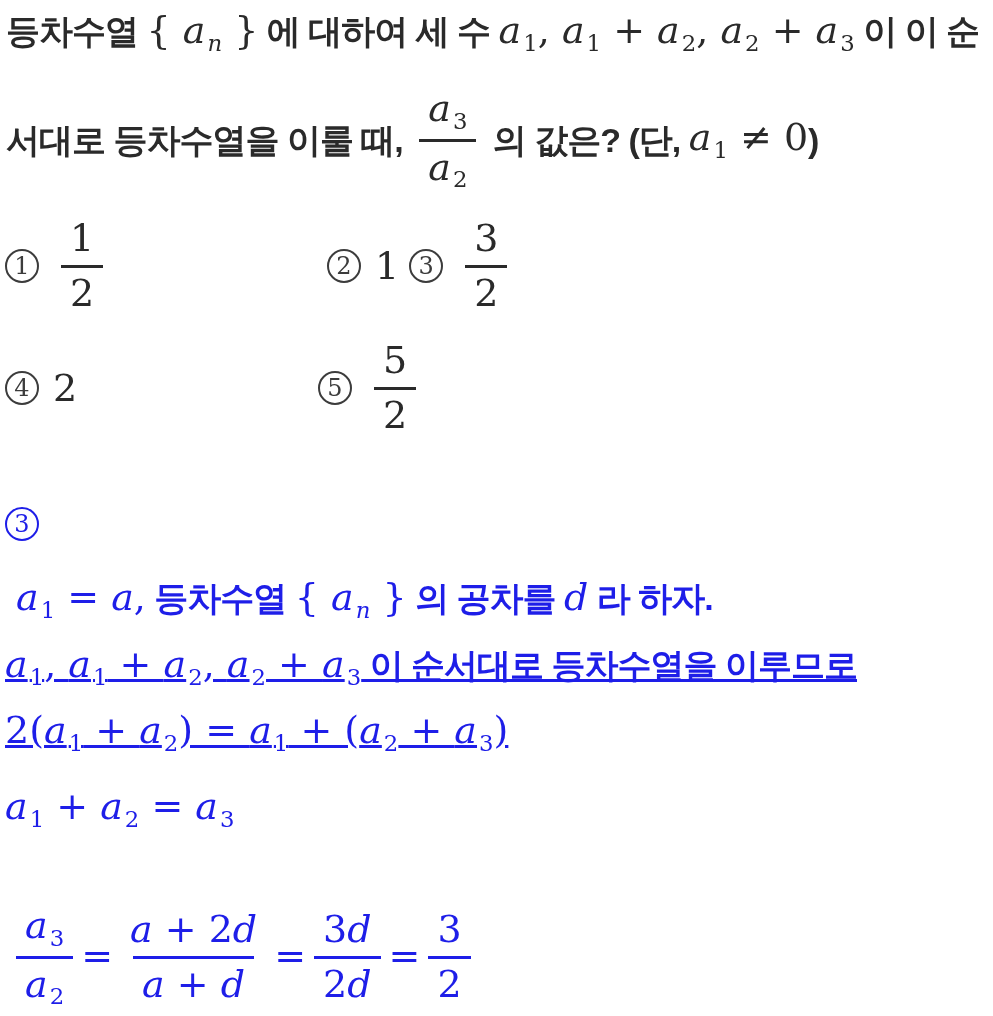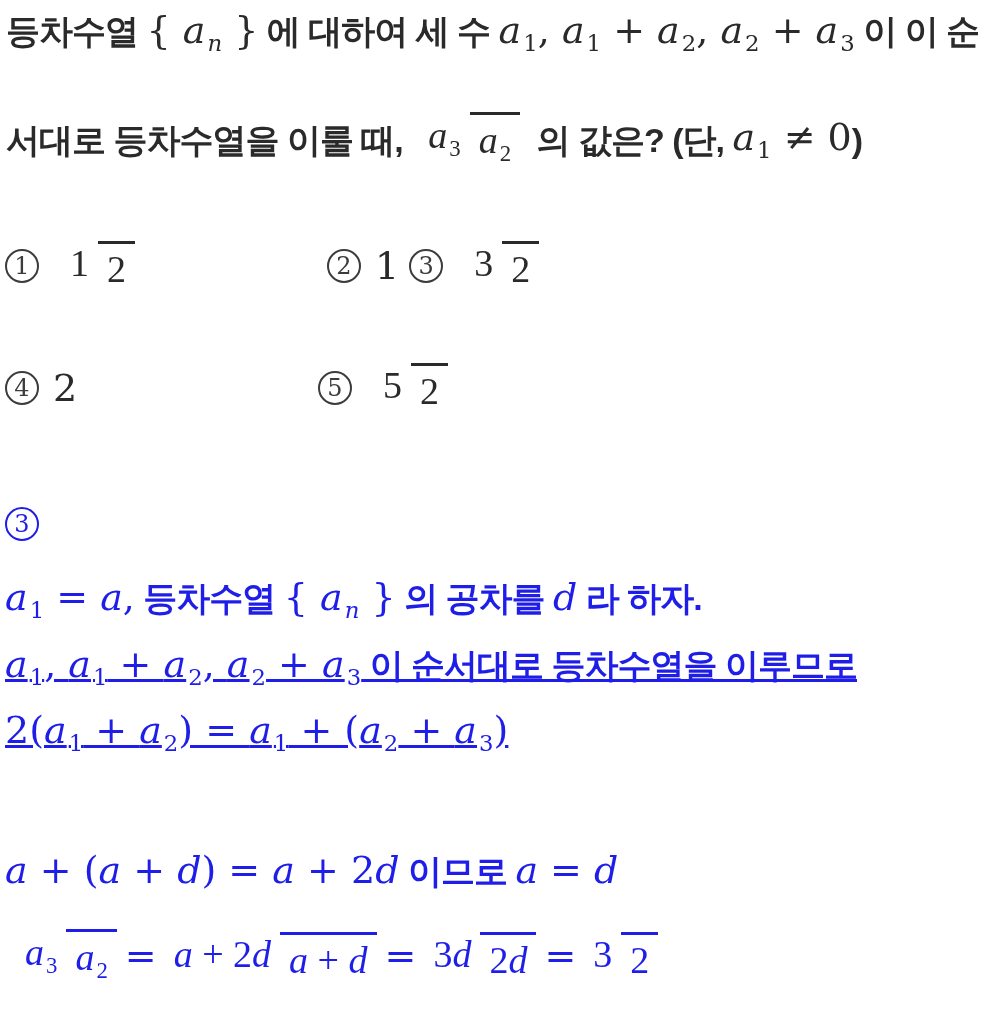--- a/index.html
+++ b/index.html
@@ -31,27 +31,26 @@
   .it { font-style: italic; }
   .sub {
     font-size: 0.60em;
     vertical-align: -0.35em;
     margin-left: 2px;
   }
 
   
   .frac {
     display: inline-flex;
-    flex-direction: row;
+    flex-direction: column;
     align-items: center;
     vertical-align: middle;
     margin: 0 8px;
     line-height: 1.15;
     text-align: left;
-    font-family: Liberation Serif, serif;
   }
   .frac .num { padding: 0 9px 4px; }
   .frac .den { padding: 4px 9px 0; border-top: 3px solid currentColor; }
 
   
   .circle {
     display: inline-flex;
     align-items: center;
     justify-content: center;
     width: 34px; height: 34px;
@@ -79,21 +78,21 @@
   .blue { color: var(--accent, #1e1ee8); }
 
   
   #p1 { top: 8px;   left: 6px; }
   #p2 { top: 86px;  left: 6px;  display: flex; align-items: center; height: 108px; }
   #c1 { top: 218px; left: 5px; }
   #c2 { top: 218px; left: 327px; }
   #c3 { top: 342px; left: 5px;  height: 92px; }
   #c4 { top: 342px; left: 318px; height: 92px; }
   #answer { position: absolute; top: 507px; left: 5px; }
-  #s1 { top: 575px; left: 5px; }
+  #s1 { top: 575px; left: 16px; }
   #s2 { top: 642px; left: 5px; text-decoration: underline; }
   #s3 { top: 708px; left: 5px; text-decoration: underline; }
   #s4 { top: 784px; left: 5px; }
   #s5 { top: 848px; left: 5px; }
   #s6 { top: 905px; left: 8px; display: flex; align-items: center; height: 104px; }
 </style>
 </head>
 <body>
 
 <div class="page">
@@ -106,16 +105,16 @@
   <div class="cell" id="c3"><span class="choice-item"><span class="circle">4</span><span class="choice-val"><span class="math"><span>2</span></span></span></span></div>
   <div class="cell" id="c4"><span class="choice-item"><span class="circle">5</span><span class="choice-val"><span class="frac math"><span class="num"><span>5</span></span><span class="den"><span>2</span></span></span></span></span></div>
 
   <div class="blue" id="answer">
     <span class="circle">3</span>
   </div>
 
   <div class="line blue" id="s1"><span class="math"><span class="it">a</span><span class="sub">1</span><span> = </span><span class="it">a</span><span>,</span></span><span class="ko"> 등차수열 </span><span class="math"><span>{ </span><span class="it">a</span><span class="sub it">n</span><span> }</span></span><span class="ko"> 의 공차를 </span><span class="math"><span class="it">d</span></span><span class="ko"> 라 하자.</span></div>
   <div class="line blue" id="s2"><span class="math"><span class="it">a</span><span class="sub">1</span><span>, </span><span class="it">a</span><span class="sub">1</span><span> + </span><span class="it">a</span><span class="sub">2</span><span>, </span><span class="it">a</span><span class="sub">2</span><span> + </span><span class="it">a</span><span class="sub">3</span></span><span class="ko"> 이 순서대로 등차수열을 이루므로</span></div>
   <div class="line blue" id="s3"><span class="math"><span>2(</span><span class="it">a</span><span class="sub">1</span><span> + </span><span class="it">a</span><span class="sub">2</span><span>) = </span><span class="it">a</span><span class="sub">1</span><span> + (</span><span class="it">a</span><span class="sub">2</span><span> + </span><span class="it">a</span><span class="sub">3</span><span>)</span></span></div>
-  <div class="line blue" id="s5"><span class="math"><span class="it">a</span><span> + (</span><span class="it">a</span><span> + </span><span class="it">d</span><span>) = </span><span class="it">a</span><span> + 2</span><span class="it">d</span></span><span class="ko"> 이므로 </span><span class="math"><span class="it">a</span><span> = </span><span class="it">d</span></span></div>
+  <div class="line blue" id="s4"><span class="math"><span class="it">a</span><span class="sub">1</span><span> + </span><span class="it">a</span><span class="sub">2</span><span> = </span><span class="it">a</span><span class="sub">3</span></span></div>
   <div class="line blue" id="s6"><span class="frac math"><span class="num"><span class="it">a</span><span class="sub">3</span></span><span class="den"><span class="it">a</span><span class="sub">2</span></span></span><span class="math"><span>=</span></span><span class="frac math"><span class="num"><span class="it">a</span><span> + 2</span><span class="it">d</span></span><span class="den"><span class="it">a</span><span> + </span><span class="it">d</span></span></span><span class="math"><span>=</span></span><span class="frac math"><span class="num"><span>3</span><span class="it">d</span></span><span class="den"><span>2</span><span class="it">d</span></span></span><span class="math"><span>=</span></span><span class="frac math"><span class="num"><span>3</span></span><span class="den"><span>2</span></span></span></div>
 
 </div>
 
 </body></html>

